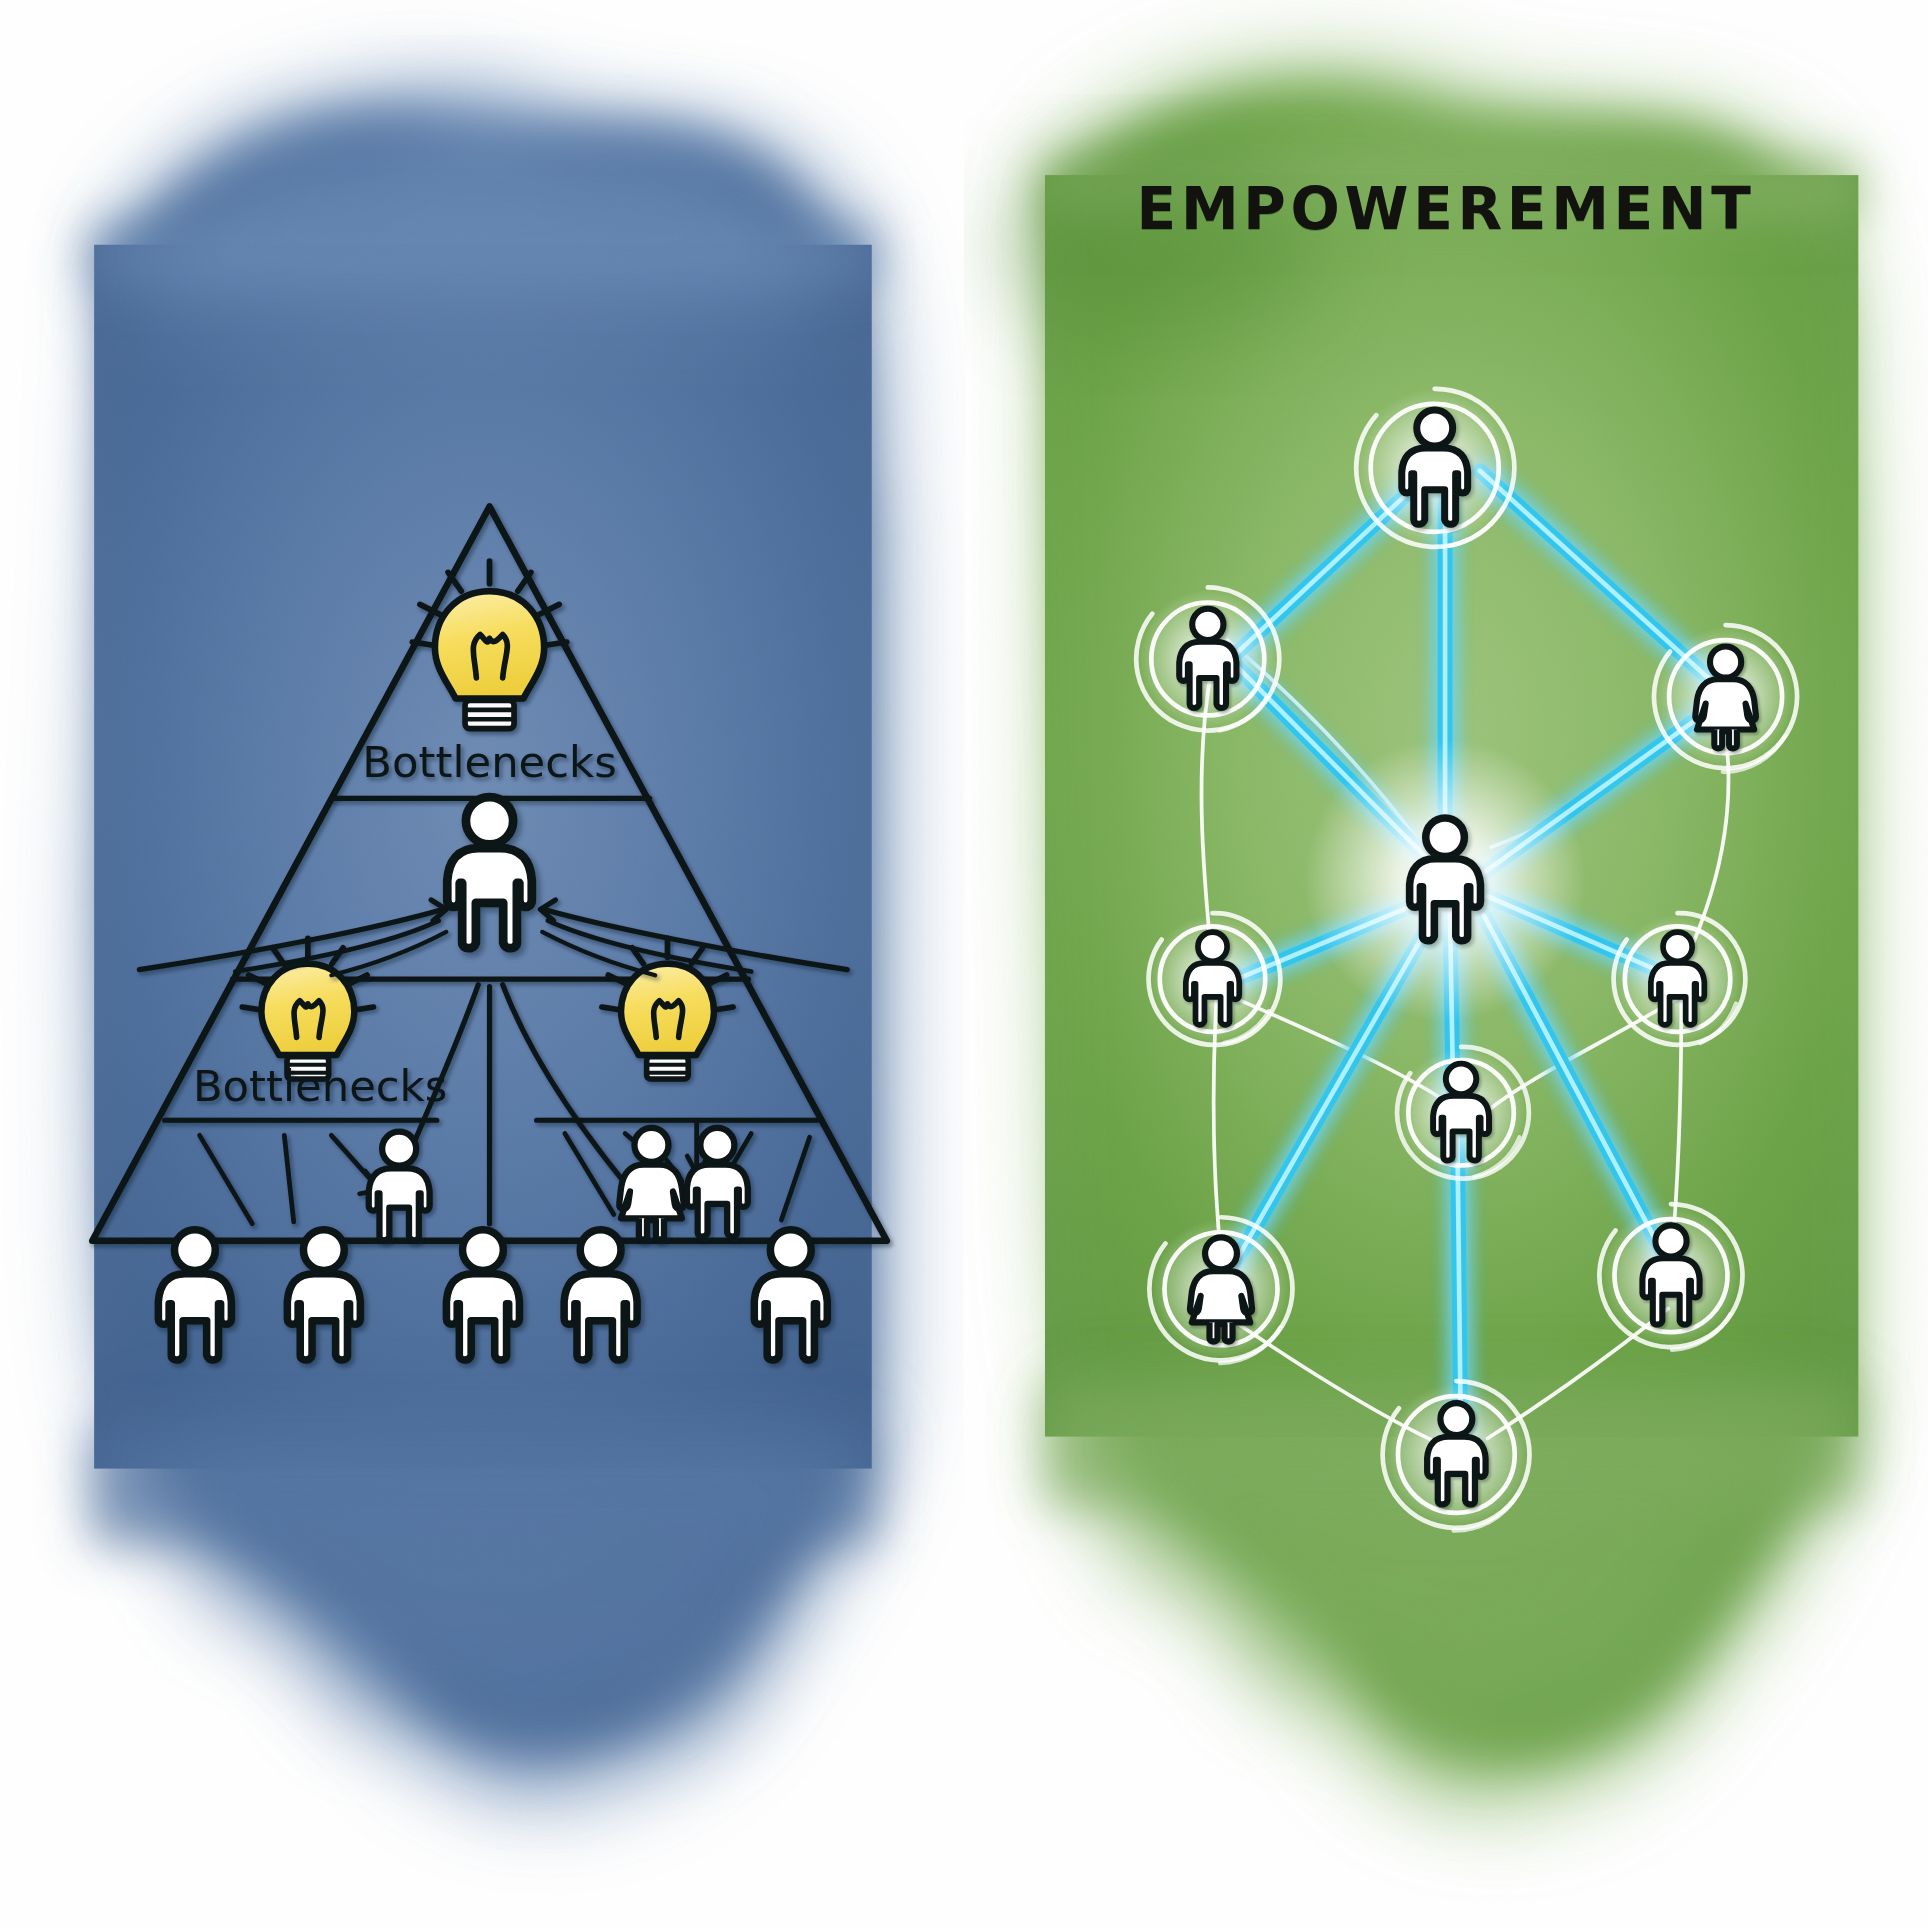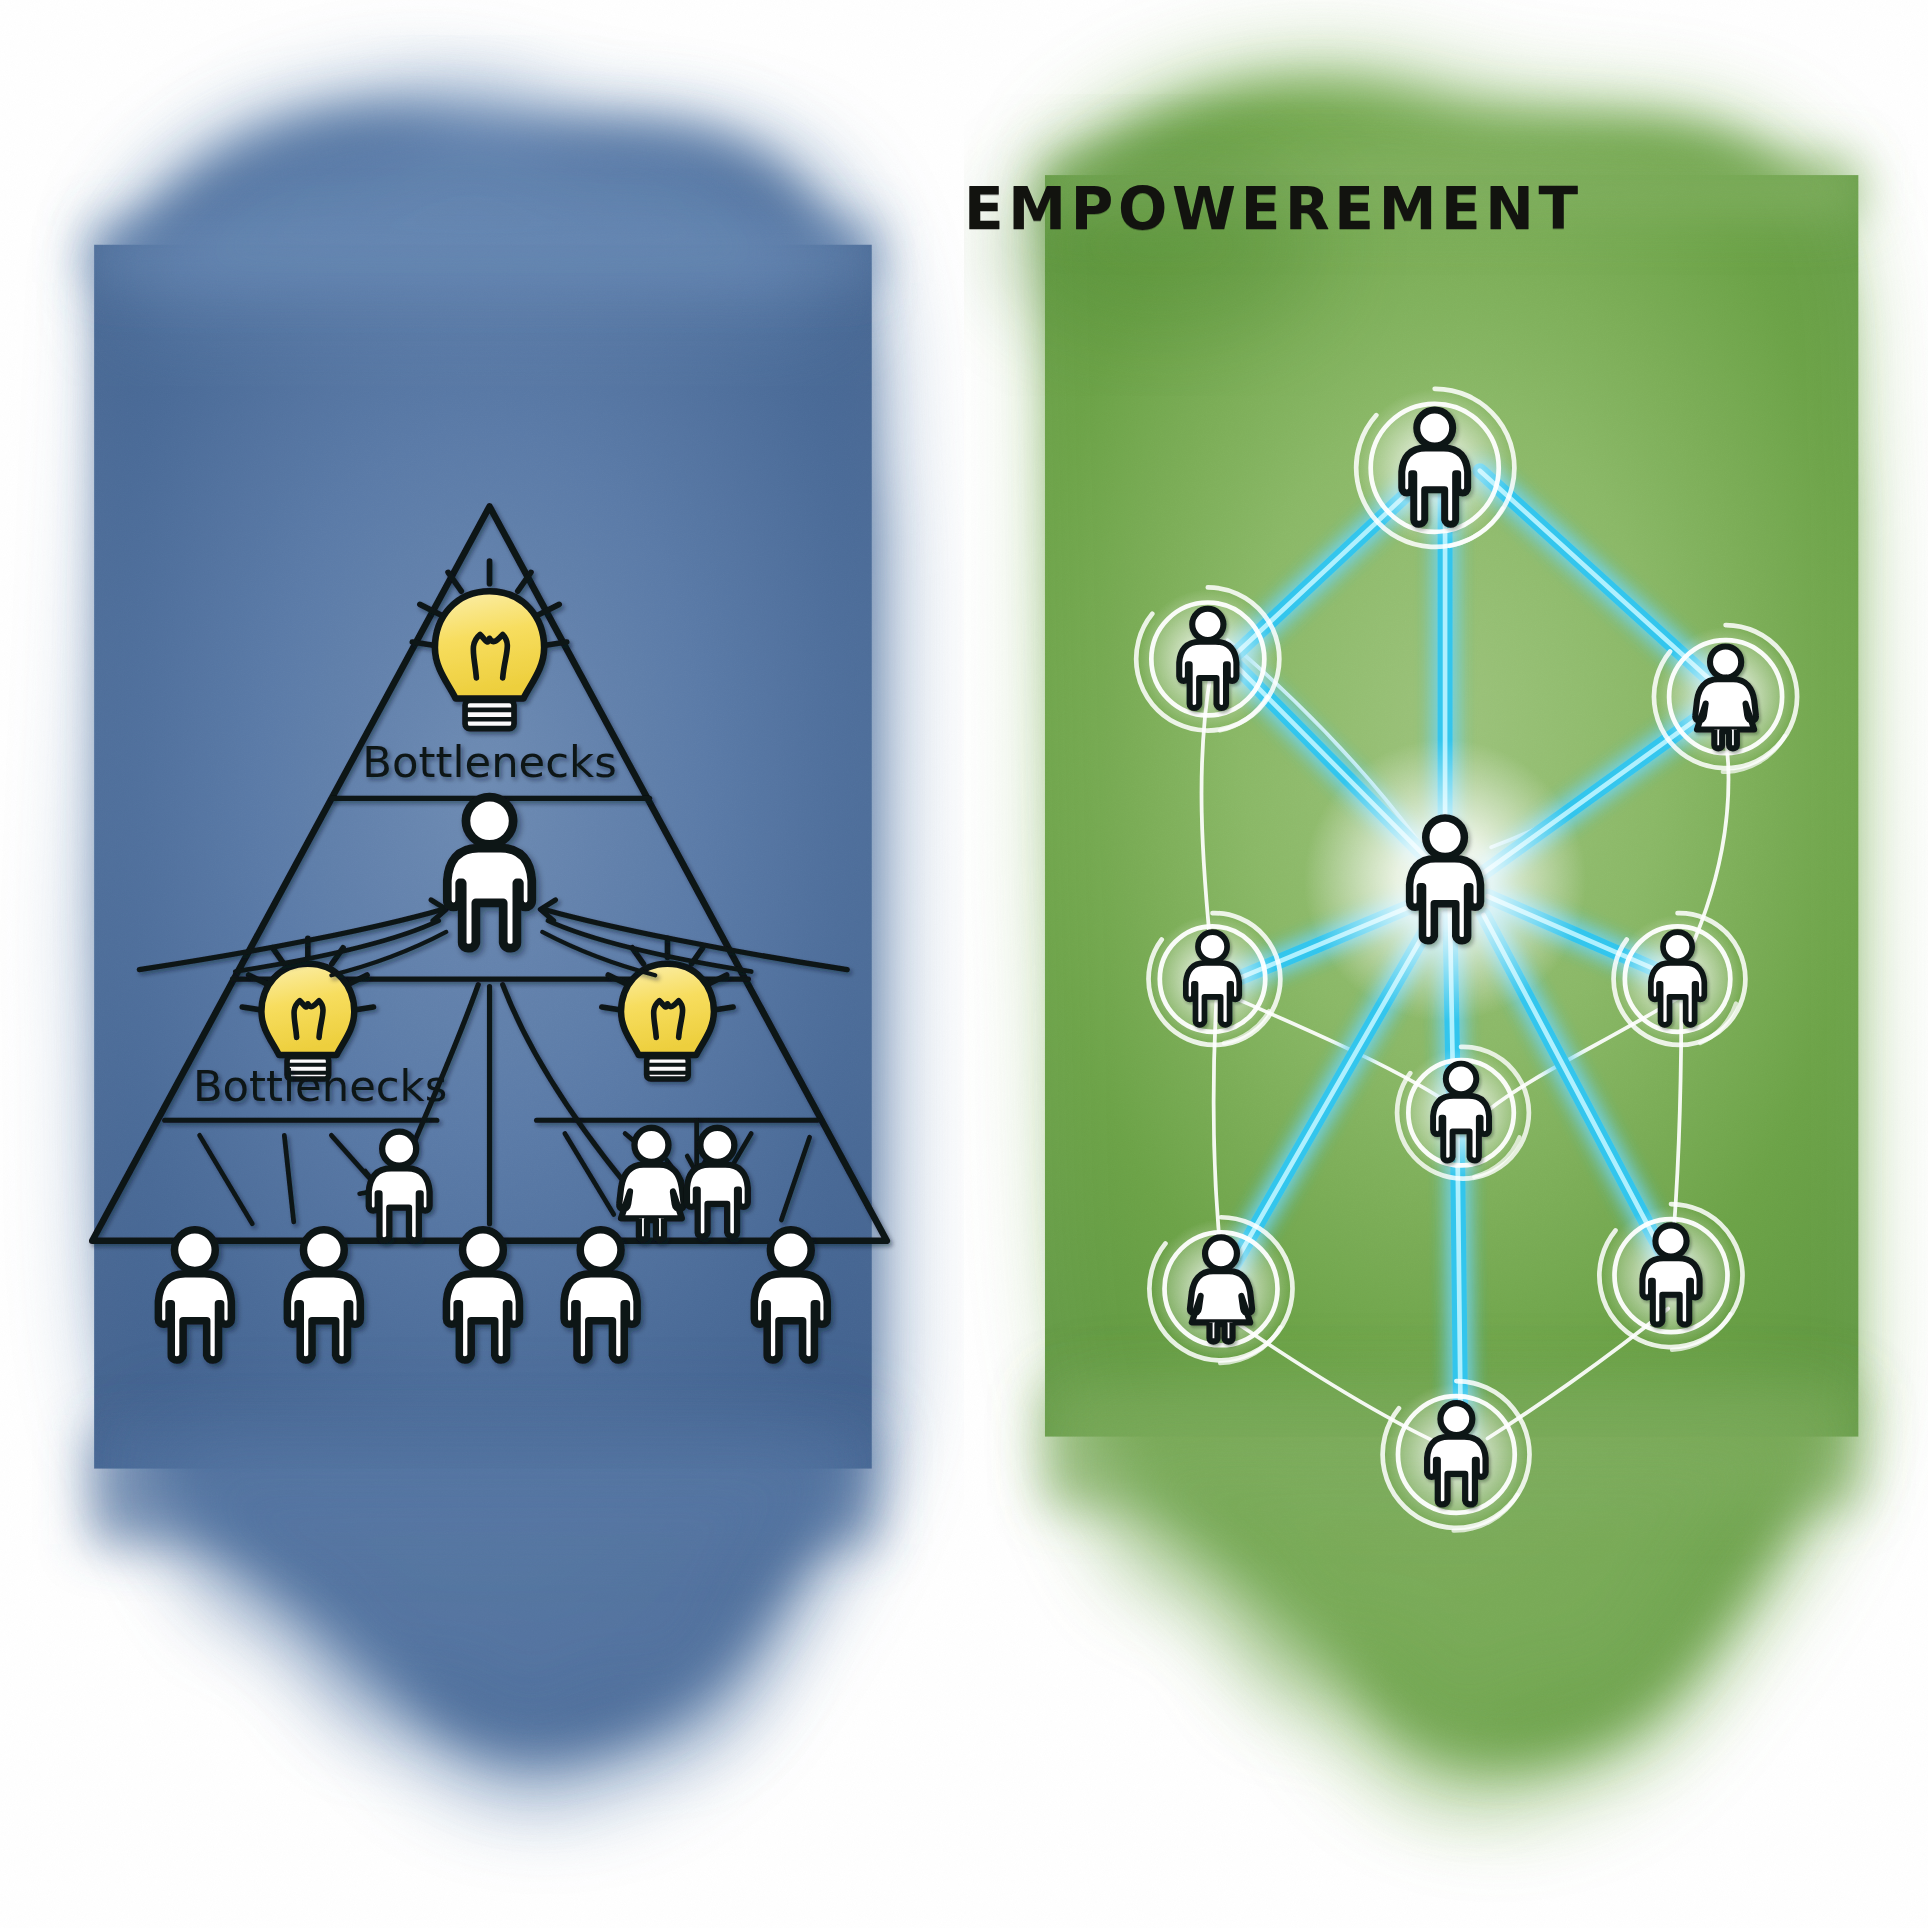--- a/index.html
+++ b/index.html
@@ -3,21 +3,21 @@
 <meta charset="utf-8">
 <style>
   html,body{margin:0;padding:0;background:#ffffff;}
   body{width:1928px;height:1928px;overflow:hidden;font-family:"DejaVu Sans",sans-serif;}
   #stage{position:relative;width:1928px;height:1928px;background:#fff;}
   .panel{position:absolute;top:0;height:1928px;}
   #left-panel{left:0;width:964px;}
   #right-panel{left:964px;width:964px;}
   svg.layer{position:absolute;left:0;top:0;width:100%;height:100%;display:block;}
   .title{
-    position:absolute;top:175px;left:0;width:100%;text-align:left;
+    position:absolute;top:175px;left:0;width:100%;text-align:center;
     font-family:"DejaVu Sans",sans-serif;font-weight:700;
     font-size:58px;letter-spacing:4.7px;color:#12130f;
     text-shadow:0 0.9px 0 rgba(0,0,0,.25);
   }
 </style>
 </head>
 <body>
 
 <div id="stage">
 

